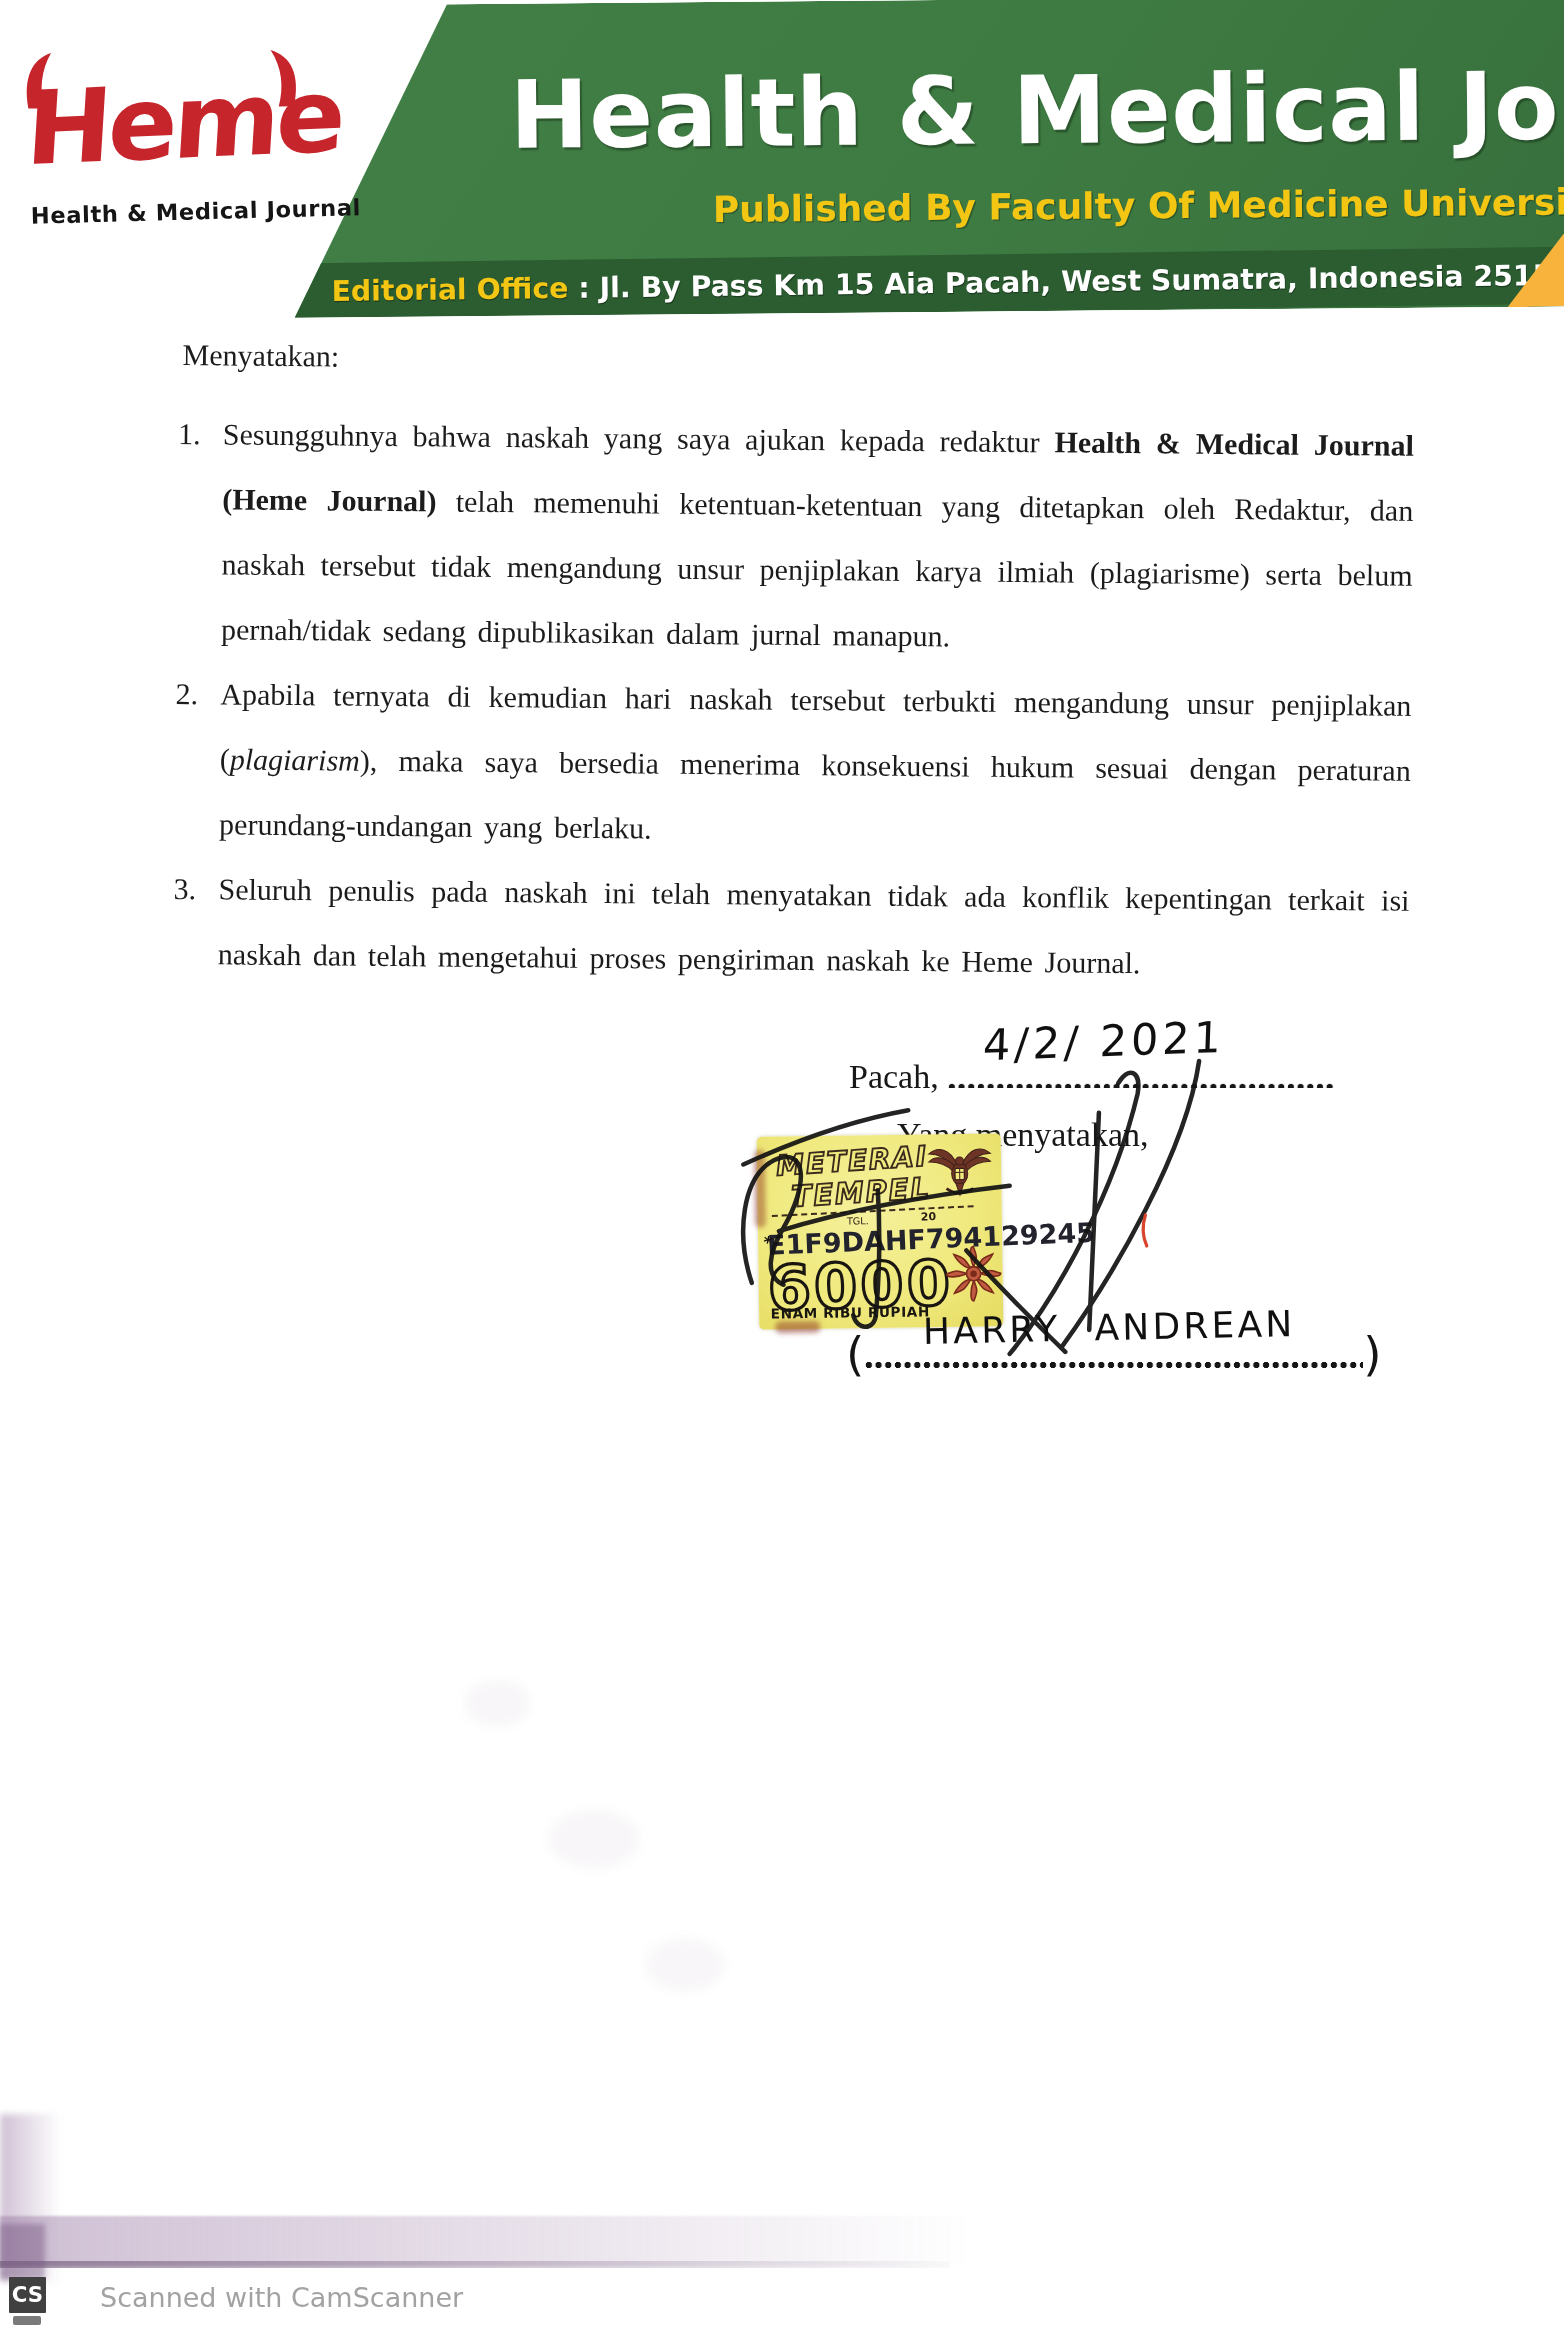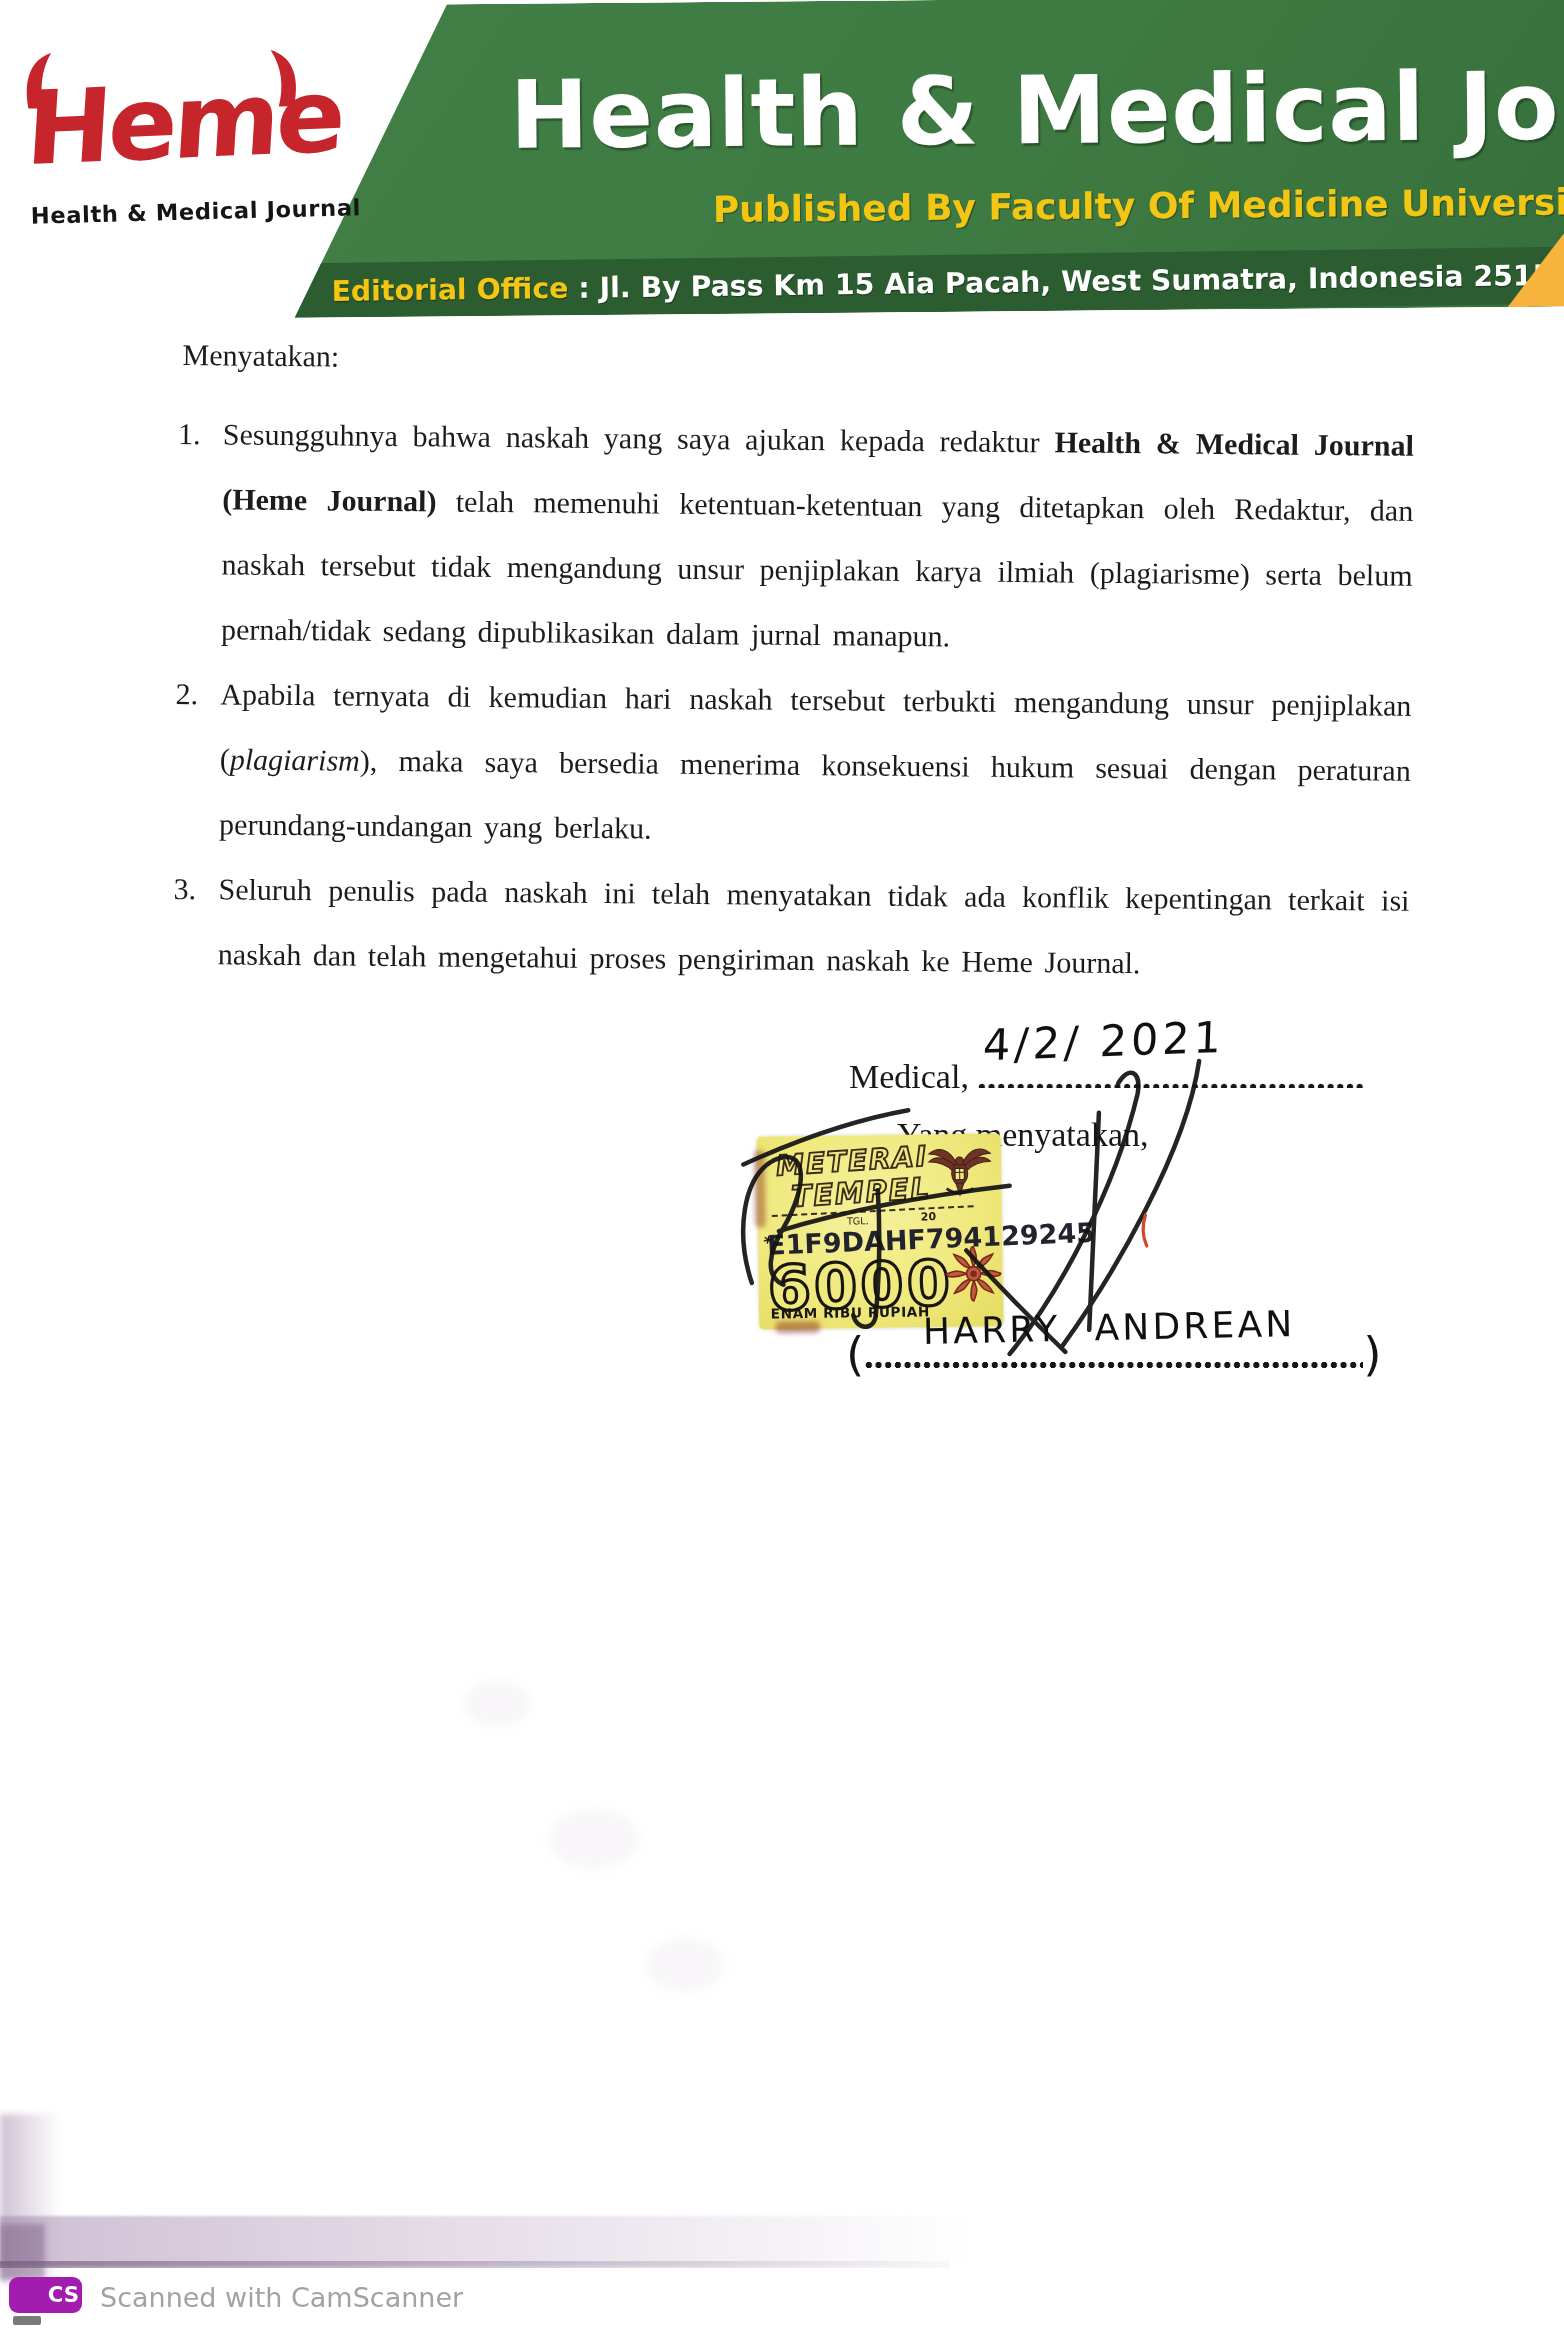--- a/index.html
+++ b/index.html
@@ -87,22 +87,22 @@
   .shadow-band{position:absolute;left:0;top:2216px;width:970px;height:50px;
                background:linear-gradient(to right,rgba(158,128,168,.5),rgba(158,128,168,.10) 80%,rgba(158,128,168,0));
                filter:blur(1.3px);}
   .shadow-line{position:absolute;left:0;top:2261px;width:950px;height:6.5px;
                background:linear-gradient(to right,rgba(95,70,105,.55),rgba(95,70,105,.03));filter:blur(0.6px);}
   .shadow-corner{position:absolute;left:0;top:2224px;width:45px;height:55px;background:rgba(120,90,130,.45);filter:blur(2.6px);}
   .smear{position:absolute;border-radius:50%;background:rgba(130,110,130,.06);filter:blur(5.2px);}
 
   
   .wm{position:absolute;left:9px;top:2277px;width:582px;height:58px;font-family:"DejaVu Sans",sans-serif;}
-  .wm-box{position:absolute;left:0;top:0;width:37px;height:36px;background:#a21caf;border-radius:9px;
-          color:#ffffff;font-weight:bold;font-size:21.3px;text-align:center;line-height:36px;padding-left:36px;}
+  .wm-box{position:absolute;left:0;top:0;width:37px;height:36px;background:#404040;border-radius:1px;
+          color:#ffffff;font-weight:bold;font-size:21.3px;text-align:center;line-height:36px;}
   .wm-base{position:absolute;left:3.9px;top:39px;width:28.4px;height:9px;background:#7A7A7A;border-radius:1.9px;}
   .wm-text{position:absolute;left:56px;top:5.2px;font-size:27px;color:#A2A2A2;white-space:nowrap;margin-left:35px;}
 </style>
 </head>
 <body>
 
 <div class="header">
   <div class="banner">
     <div class="banner-title">Health &amp; Medical Journal</div>
     <div class="banner-sub">Published By Faculty Of Medicine Universitas Baiturrahmah</div>
@@ -138,21 +138,21 @@
     </li>
     <li class="item">
       <span class="num">3.</span>
       <span>Seluruh penulis pada naskah ini telah menyatakan tidak ada konflik kepentingan terkait isi naskah dan telah mengetahui proses pengiriman naskah ke Heme Journal.</span>
     </li>
   </ol>
 </div>
 
 <div class="sigblock">
   <div class="place-line">
-    <span>Medical,</span>
+    <span>Pacah,</span>
     <span class="dots place-dots"></span>
   </div>
   <div class="date-hand">4/2/ 2021</div>
   <div class="declarer">Yang menyatakan,</div>
 
   <div class="stamp">
     <div class="m1">METERAI</div>
     <div class="m2">TEMPEL</div>
     <svg style="left:169px;top:5.2px" width="67" height="67" viewBox="0 0 100 100">
       <g fill="#6E3526" stroke="#40201A" stroke-width="1.5">

